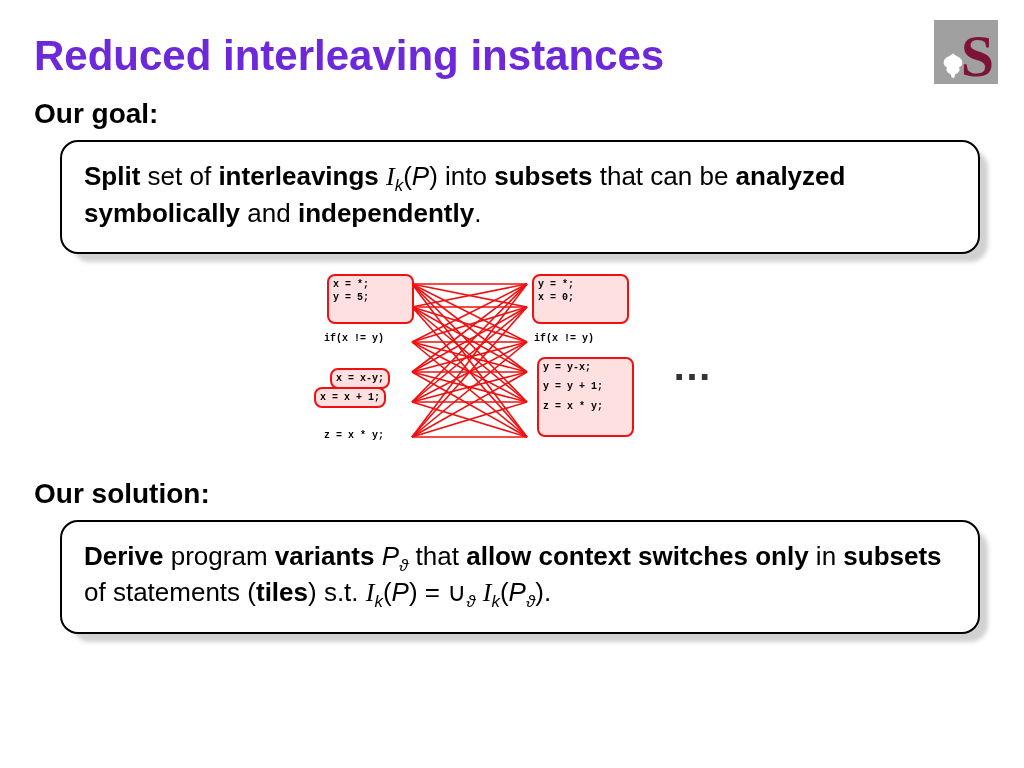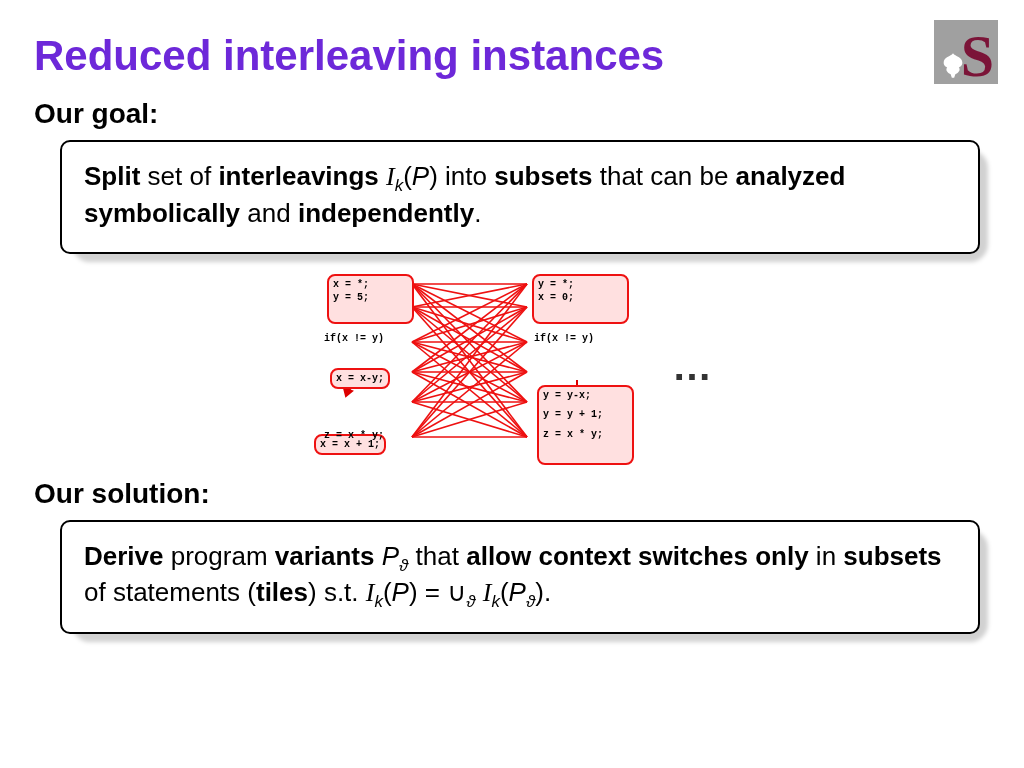--- a/index.html
+++ b/index.html
@@ -69,21 +69,21 @@
     right: -8px;
     bottom: -8px;
     background: rgba(0,0,0,0.18);
     border-radius: 18px;
     filter: blur(2px);
   }
   .box {
     position: relative;
     background: #fff;
     border: 2.5px solid #000;
-    border-radius: 10px;
+    border-radius: 18px;
     padding: 16px 22px 20px 22px;
     font-size: 26px;
     line-height: 1.4;
   }
   .box .b { font-weight: bold; }
   .box .it { font-style: italic; }
   .cal { font-family: "Times New Roman", serif; font-style: italic; }
   sub { font-size: 0.65em; line-height: 0; }
 
   .diagram {
@@ -194,29 +194,29 @@
           <polygon points="275,156 271,149 279,149"></polygon>
       </g>
     </svg>
 
     <div class="tile" style="left:25px; top:2px; width:75px; height:42px;">
       <div>x = *;</div>
       <div>y = 5;</div>
     </div>
     <div class="tile white" style="left:18px; top:58px; border:none; background:transparent;">if(x != y)</div>
     <div class="tile" style="left:28px; top:96px;">x = x-y;</div>
-    <div class="tile" style="left:12px; top:115px;margin-top:47px;">x = x + 1;</div>
+    <div class="tile" style="left:12px; top:115px;">x = x + 1;</div>
     <div class="tile white" style="left:18px; top:155px; border:none; background:transparent;">z = x * y;</div>
 
     <div class="tile" style="left:230px; top:2px; width:85px; height:42px;">
       <div>y = *;</div>
       <div>x = 0;</div>
     </div>
     <div class="tile white" style="left:228px; top:58px; border:none; background:transparent;">if(x != y)</div>
-    <div class="tile" style="left:235px; top:85px; width:85px; height:72px;margin-top:28px;">
+    <div class="tile" style="left:235px; top:85px; width:85px; height:72px;">
       <div>y = y-x;</div>
       <div style="height:6px;"></div>
       <div>y = y + 1;</div>
       <div style="height:6px;"></div>
       <div>z = x * y;</div>
     </div>
 
     <div class="ellipsis">…</div>
   </div>
 

